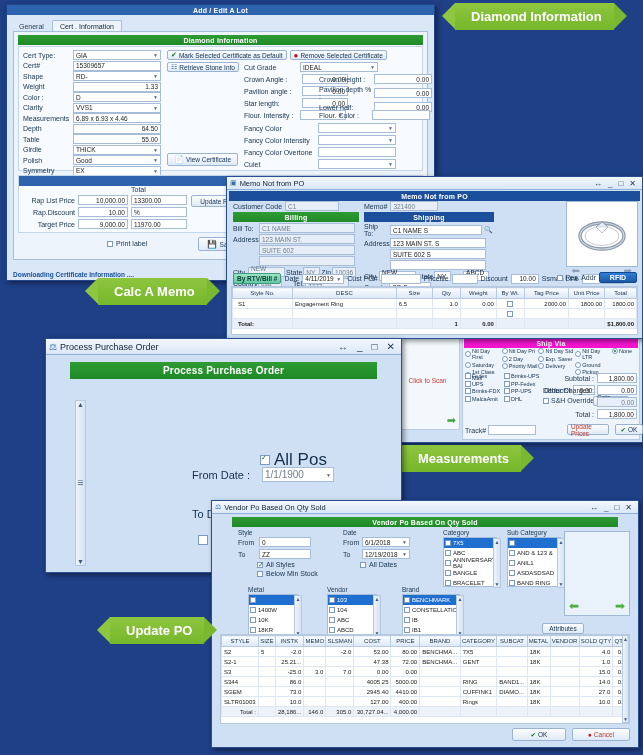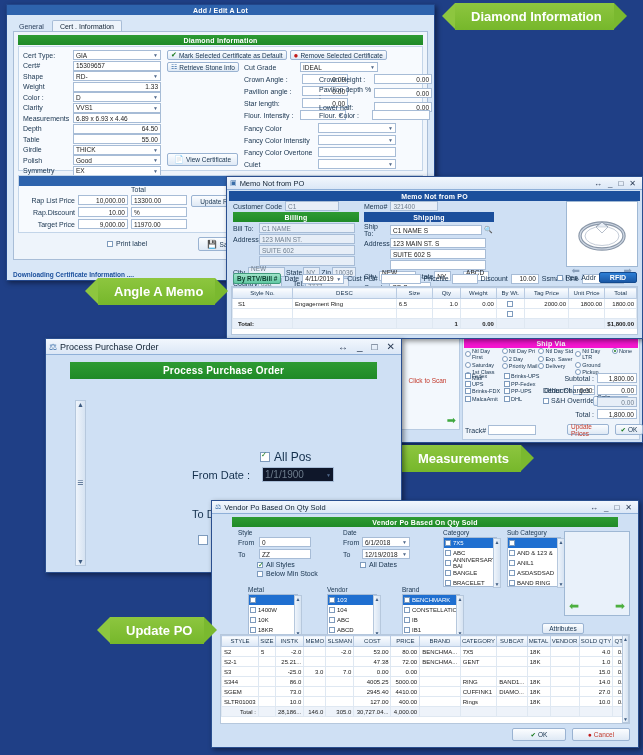--- a/index.html
+++ b/index.html
@@ -20,21 +20,21 @@
       padding:1.5px 0; letter-spacing:.2px; }
   .banner.green { background:linear-gradient(#2e9b33,#1f8a27); }
   .banner.magenta { background:#f515d0; color:#fff; }
   .lbl { font-size:7px; color:#17324d; }
   .inp { background:#fff; border:1px solid #a7bcd6; height:10px; font-size:6.5px; padding:0 2px;
       display:flex; align-items:center; color:#222; }
   .inp.ro { background:#e7eef7; color:#6e7d8d; }
   .inp.r { justify-content:flex-end; }
   .combo { background:#fff; border:1px solid #a7bcd6; height:10px; font-size:6.5px; padding:0 2px;
       display:flex; align-items:center; justify-content:space-between; color:#222; }
-  .combo.ro { background:#0f172a; color:#6e7d8d; }
+  .combo.ro { background:#ffffff; color:#6e7d8d; }
   .combo .ar { color:#50688a; font-size:5px; }
   .btn { background:linear-gradient(#fbfdff,#dfe9f5); border:1px solid #9ab3d2; border-radius:2px;
       font-size:6.5px; display:inline-flex; align-items:center; justify-content:center; gap:2px;
       padding:1px 3px; color:#16324e; }
   .cb { width:6px;height:6px;border:1px solid #7e9bbd;background:#fff;display:inline-block;
       position:relative; vertical-align:middle; flex:none;}
   .cb.on:after{content:"\2713";position:absolute;left:0px;top:-2px;font-size:7px;color:#1a7a1e;}
   .rb { width:6px;height:6px;border:1px solid #7e9bbd;background:#fff;border-radius:50%;display:inline-block;
       position:relative; vertical-align:middle; flex:none;}
   .rb.on:after{content:"";position:absolute;left:1px;top:1px;width:2px;height:2px;border-radius:50%;background:#1c7b20;}
@@ -723,21 +723,21 @@
             <td style="background:#e9f0f9"></td>
             <td style="background:#e9f0f9"></td>
       <td style="background:#e9f0f9;text-align:right;font-weight:bold">$1,800.00</td>
           </tr>
         </tbody>
     </table>
   </div>
 </div>
 
 <div class="tag" style="left:98px;top:278px;">
-  <span>Angle A Memo</span>
+  <span>Calc A Memo</span>
   </div>
 
 <div class="win" style="left:45px;top:338px;width:357px;height:235px;background:#cfe0f4;">
   <div class="win-title" style="height:16px;">
     <span style="color:#3a6ea8;font-size:9px;">⚖</span>
     <span class="t" style="font-size:9px;">Process Purchase Order</span>
     <span class="win-ctrl" style="font-size:10px;gap:9px;">
       <span>↔</span>
       <span>_</span>
       <span>□</span>
@@ -751,21 +751,21 @@
       <span style="font-size:7px;">▲</span>
       <span style="font-size:7px;">☰</span>
       <span style="font-size:7px;">▼</span>
     </div>
   </div>
 
   <div id="ppoFields" style="position:absolute;left:146px;top:64px;width:200px;">
     </div>
   <div class="row" style="position:absolute;left:214px;top:111px;gap:4px;">
     <span class="cb on" style="width:10px;height:10px;"></span>
-    <span style="font-size:12px;color:#14304d;">All Pos</span>
+    <span style="font-size:17px;color:#14304d;">All Pos</span>
   </div>
   <div id="ppoDates" style="position:absolute;left:146px;top:128px;width:200px;">
       <div class="row" style="margin-bottom:24px;gap:6px;">
      <span style="width:64px;font-size:11px;color:#14304d;">From Date :</span>
      <span class="combo ro" style="width:72px;height:15px;font-size:10px;">
        <span>1/1/1900</span>
        <span class="ar">▼</span>
         </span>
       </div>
       <div class="row" style="margin-bottom:12px;gap:6px;">

